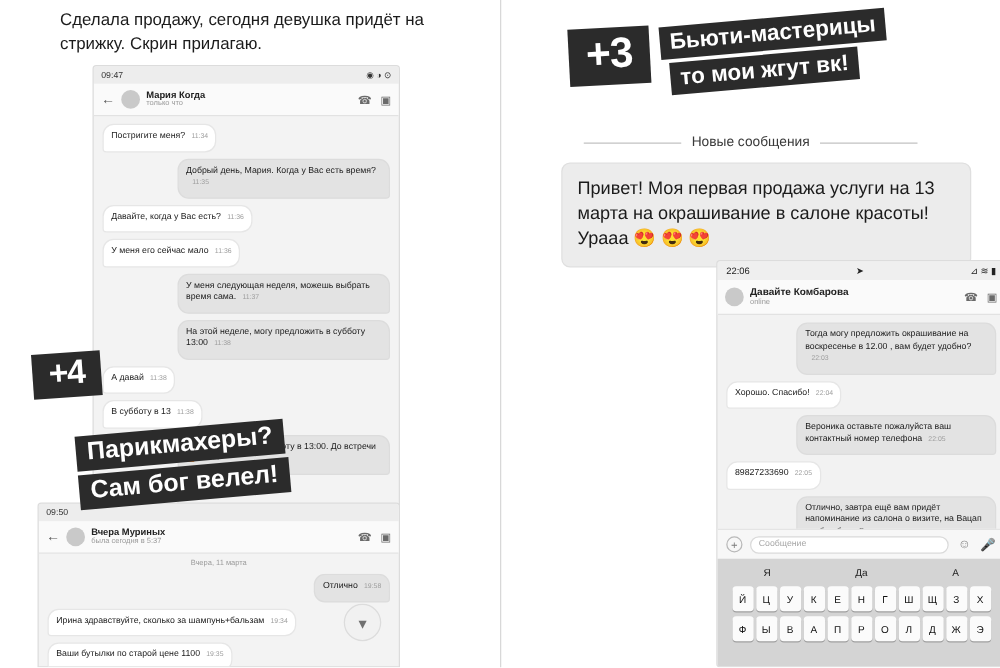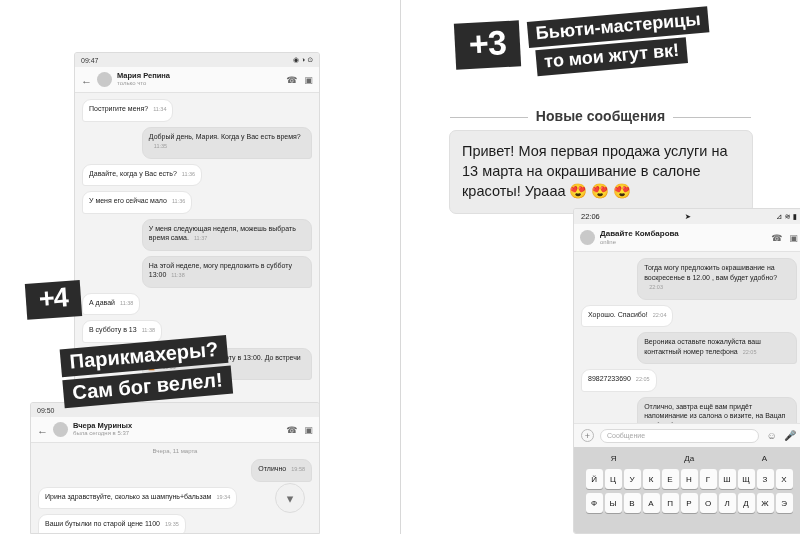--- a/index.html
+++ b/index.html
@@ -90,28 +90,28 @@
   }
   .sticker-right { position:absolute; left:128px; top:14px; transform:rotate(-5deg); }
   .sticker-right .line {
     display:inline-block; background:#2b2b2b; color:#fff; font-weight:700;
     padding:3px 8px 5px; font-size:18px; line-height:1; margin-bottom:3px; white-space:nowrap;
   }
   .sticker-right .line2 { margin-left:6px; }
 
   .section-title {
     position:absolute; left:0; top:108px; width:399px; text-align:center;
-    font-size:14px; color:#3a3a3a;font-weight:bold;
+    font-size:11px; color:#3a3a3a;
   }
   .section-title .rule-l, .section-title .rule-r {
     display:inline-block; width:78px; height:1px; background:#c2c2c2; vertical-align:middle; margin:0 8px;
   }
 
   .note-card {
-    position:absolute; left:48px; top:130px; width:304px;
+    position:absolute; left:48px; top:130px; width:328px;
     background:#ececec; border:1px solid #dfdfdf; border-radius:7px;
     padding:10px 12px 12px; font-size:14.5px; line-height:20px; color:#1b1b1b;
   }
 
   .phone-right {
     position:absolute; left:172px; top:208px; width:232px; height:326px;
     background:#f2f2f2; border:1px solid #dcdcdc; border-radius:3px; overflow:hidden;
   }
   .statusbar2 { height:15px; display:flex; align-items:center; justify-content:space-between; padding:0 7px; font-size:7.5px; color:#222; background:#efefef;}
   .composer {
@@ -136,32 +136,34 @@
   }
 </style>
 </head>
 <body>
 
 <div class="page">
   <div class="divider-v"></div>
 
   <div class="left">
 
+    <div class="left-caption">Сделала продажу, сегодня девушка придёт на стрижку.
+Скрин прилагаю.</div>
 
     <div class="phone-left">
       <div class="statusbar">
         <span>09:47</span>
         <span>◉ ◑ ⊙</span>
 
       </div>
       <div class="chat-header">
         <span class="back-arrow">←</span>
         <span class="avatar-sm"></span>
         <span class="hdr-names">
-          <span class="hdr-name" style="display:block">Мария Репина</span>
+          <span class="hdr-name" style="display:block">Мария Когда</span>
           <span class="hdr-sub" style="display:block">только что</span>
         </span>
         <span class="hdr-icons">
           <span>☎</span>
           <span>▣</span>
         </span>
       </div>
       <div class="msgs">
           <div class="row in">
             <div class="bubble in"><span>Постригите меня?</span><span class="tm">11:34</span></div>

